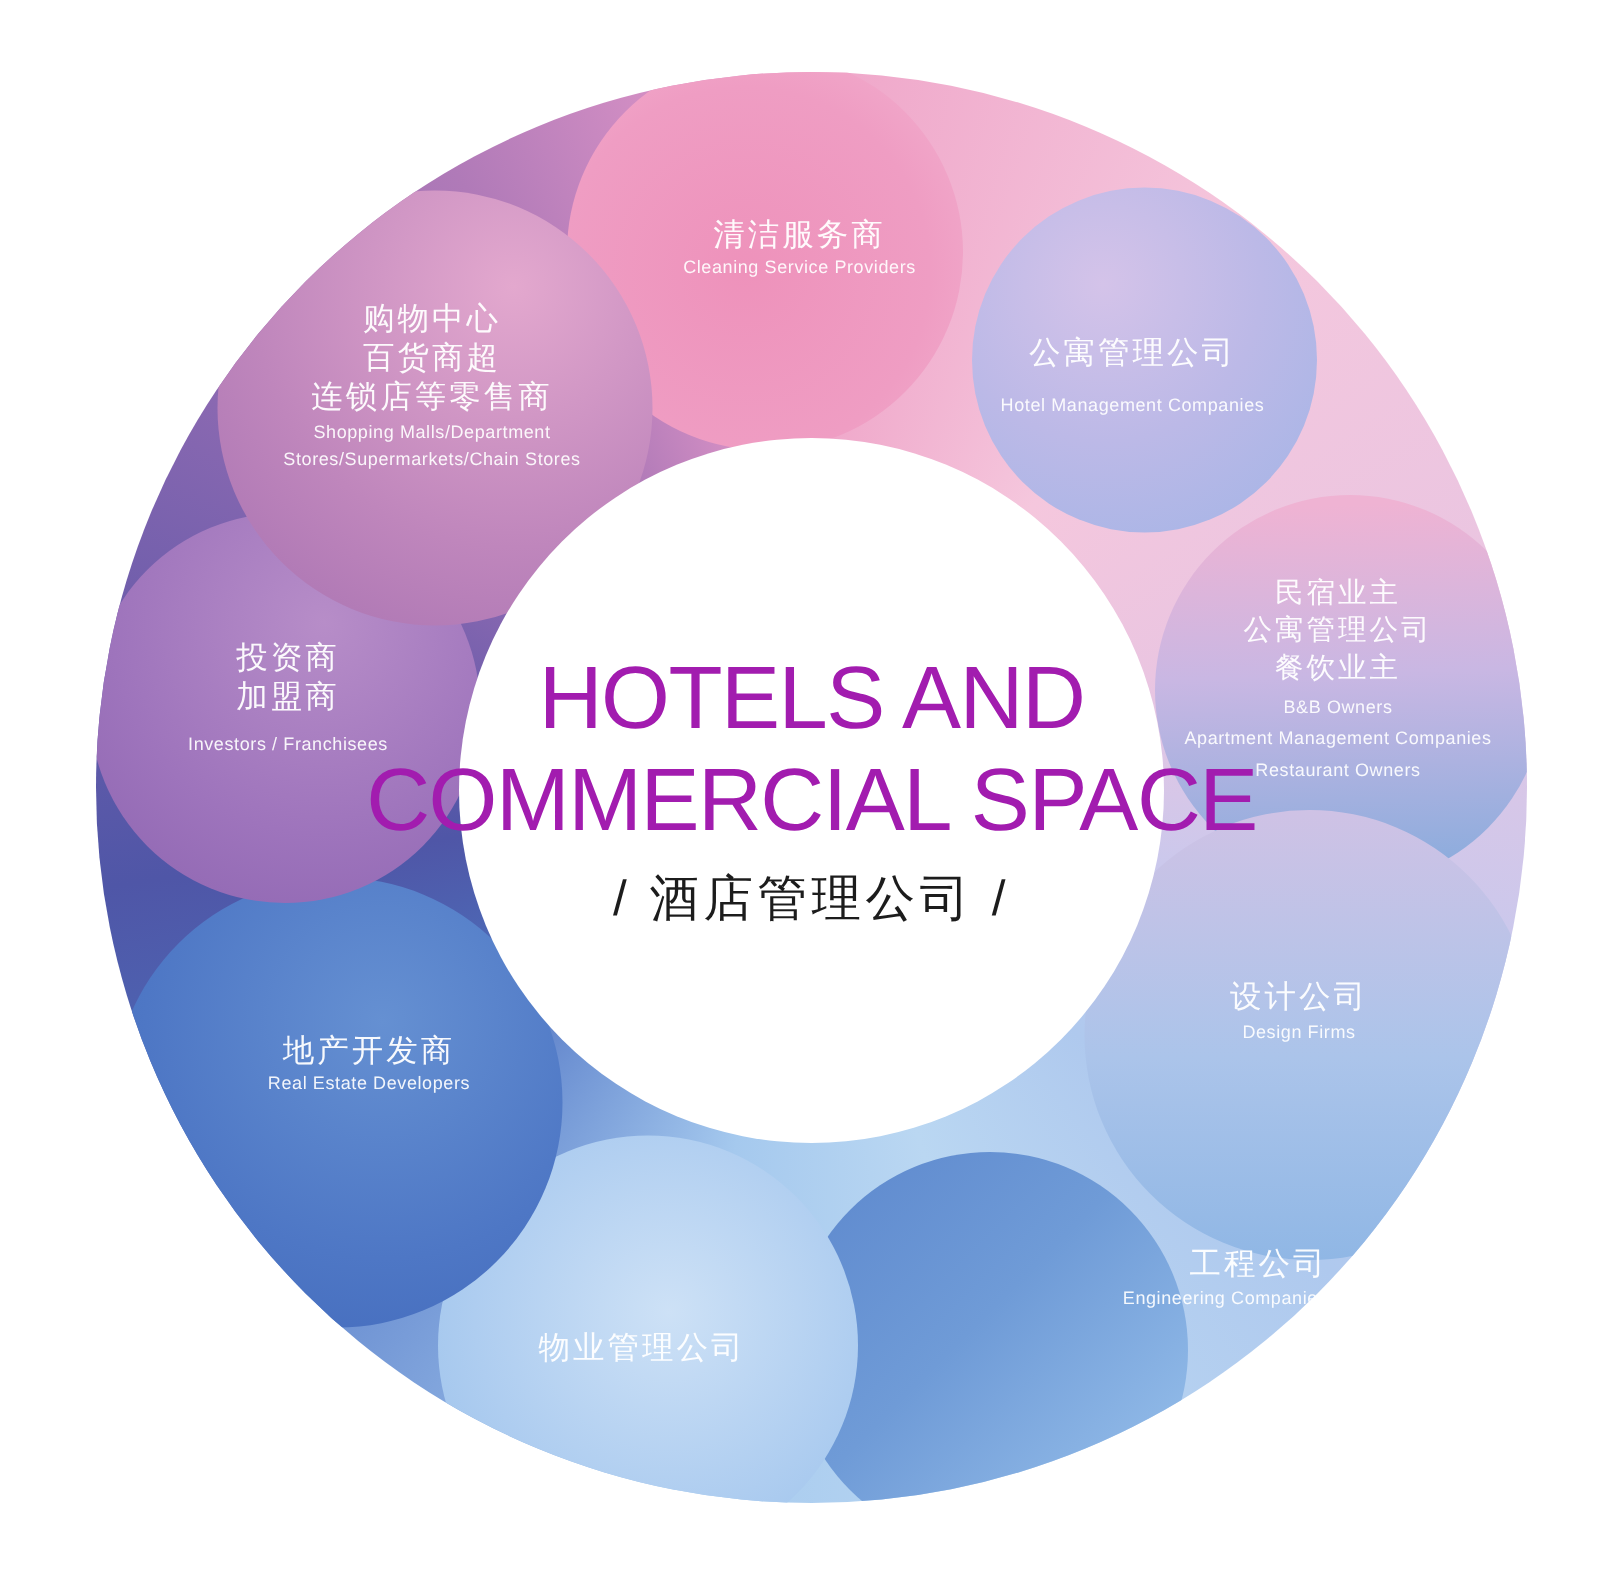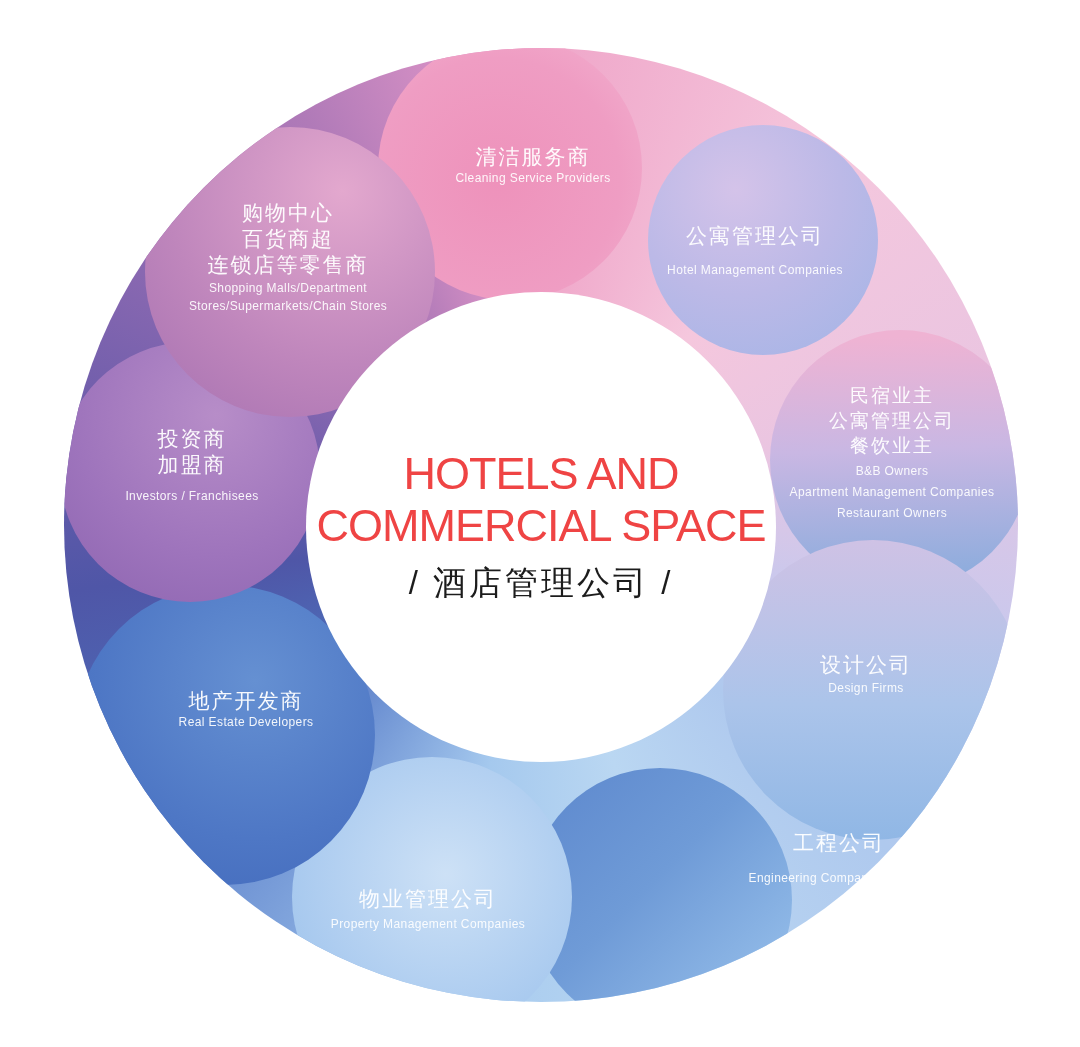--- a/index.html
+++ b/index.html
@@ -44,31 +44,31 @@
     background:radial-gradient(circle at 60% 32%, #6590d2 0%, #4e77c5 58%, #4168ba 100%);}
   .b-investors{left:-4px;top:294px;width:260px;height:260px;
     background:radial-gradient(circle at 60% 28%, #b78dc8 0%, #9e74bc 58%, #8c64b0 100%);}
   .b-shopping{left:81px;top:79px;width:290px;height:290px;
     background:radial-gradient(circle at 68% 22%, #e3a8ce 0%, #bf86bc 58%, #a671b1 100%);}
   
   .hole{
     position:absolute;left:306px;top:292px;width:470px;height:470px;border-radius:50%;
     background:#ffffff;z-index:2;display:flex;flex-direction:column;align-items:center;justify-content:center;
   }
-  .title-line{color:#ef4444;font-size:45px;font-weight:500;line-height:1.14;letter-spacing:-1px;white-space:nowrap;}
+  .title-line{color:#a21caf;font-size:59px;font-weight:500;line-height:1.14;letter-spacing:-1px;white-space:nowrap;}
   .subtitle{color:#1c1c1c;font-size:33px;font-weight:500;letter-spacing:3px;margin-top:10px;white-space:nowrap;}
   
   .label{position:absolute;width:400px;text-align:center;z-index:3;}
   .label .zh{color:rgba(255,255,255,0.95);font-size:21px;letter-spacing:2px;line-height:26px;white-space:nowrap;}
   .label .en{color:rgba(255,255,255,0.92);font-size:12px;letter-spacing:0.4px;line-height:15px;white-space:nowrap;}
   .l-cleaning{left:333px;top:144px;}      .l-cleaning .en{margin-top:1px;}
   .l-hotel{left:555px;top:223px;}         .l-hotel .en{margin-top:14px;}
   .l-bnb{left:692px;top:383px;}           .l-bnb .zh{font-size:19px;line-height:25px;} .l-bnb .en{margin-top:6px;}
   .l-design{left:666px;top:652px;}        .l-design .en{margin-top:3px;}
-  .l-engineering{left:485px;top:830px;text-align:right;}   .l-engineering .en{margin-top:15px;}
+  .l-engineering{left:485px;top:830px;text-align:right;}   .l-engineering .en{margin-top:2px;}
   .l-property{left:228px;top:886px;}      .l-property .en{margin-top:5px;}
   .l-realestate{left:46px;top:688px;}     .l-realestate .en{margin-top:1px;}
   .l-investors{left:-8px;top:426px;}      .l-investors .en{margin-top:11px;}
   .l-shopping{left:88px;top:200px;}       .l-shopping .en{margin-top:3px;text-align:center;}
 </style>
 </head>
 <body>
 
 <div class="canvas">
 
@@ -114,21 +114,20 @@
     <div class="en">Design Firms</div>
   </div>
 
   <div class="label l-engineering">
     <div class="zh">工程公司</div>
     <div class="en">Engineering Companies</div>
   </div>
 
   <div class="label l-property">
     <div class="zh">物业管理公司</div>
-    <div class="en">Property Management Companies</div>
   </div>
 
   <div class="label l-realestate">
     <div class="zh">地产开发商</div>
     <div class="en">Real Estate Developers</div>
   </div>
 
   <div class="label l-investors">
     <div class="zh">投资商</div>
     <div class="zh">加盟商</div>

